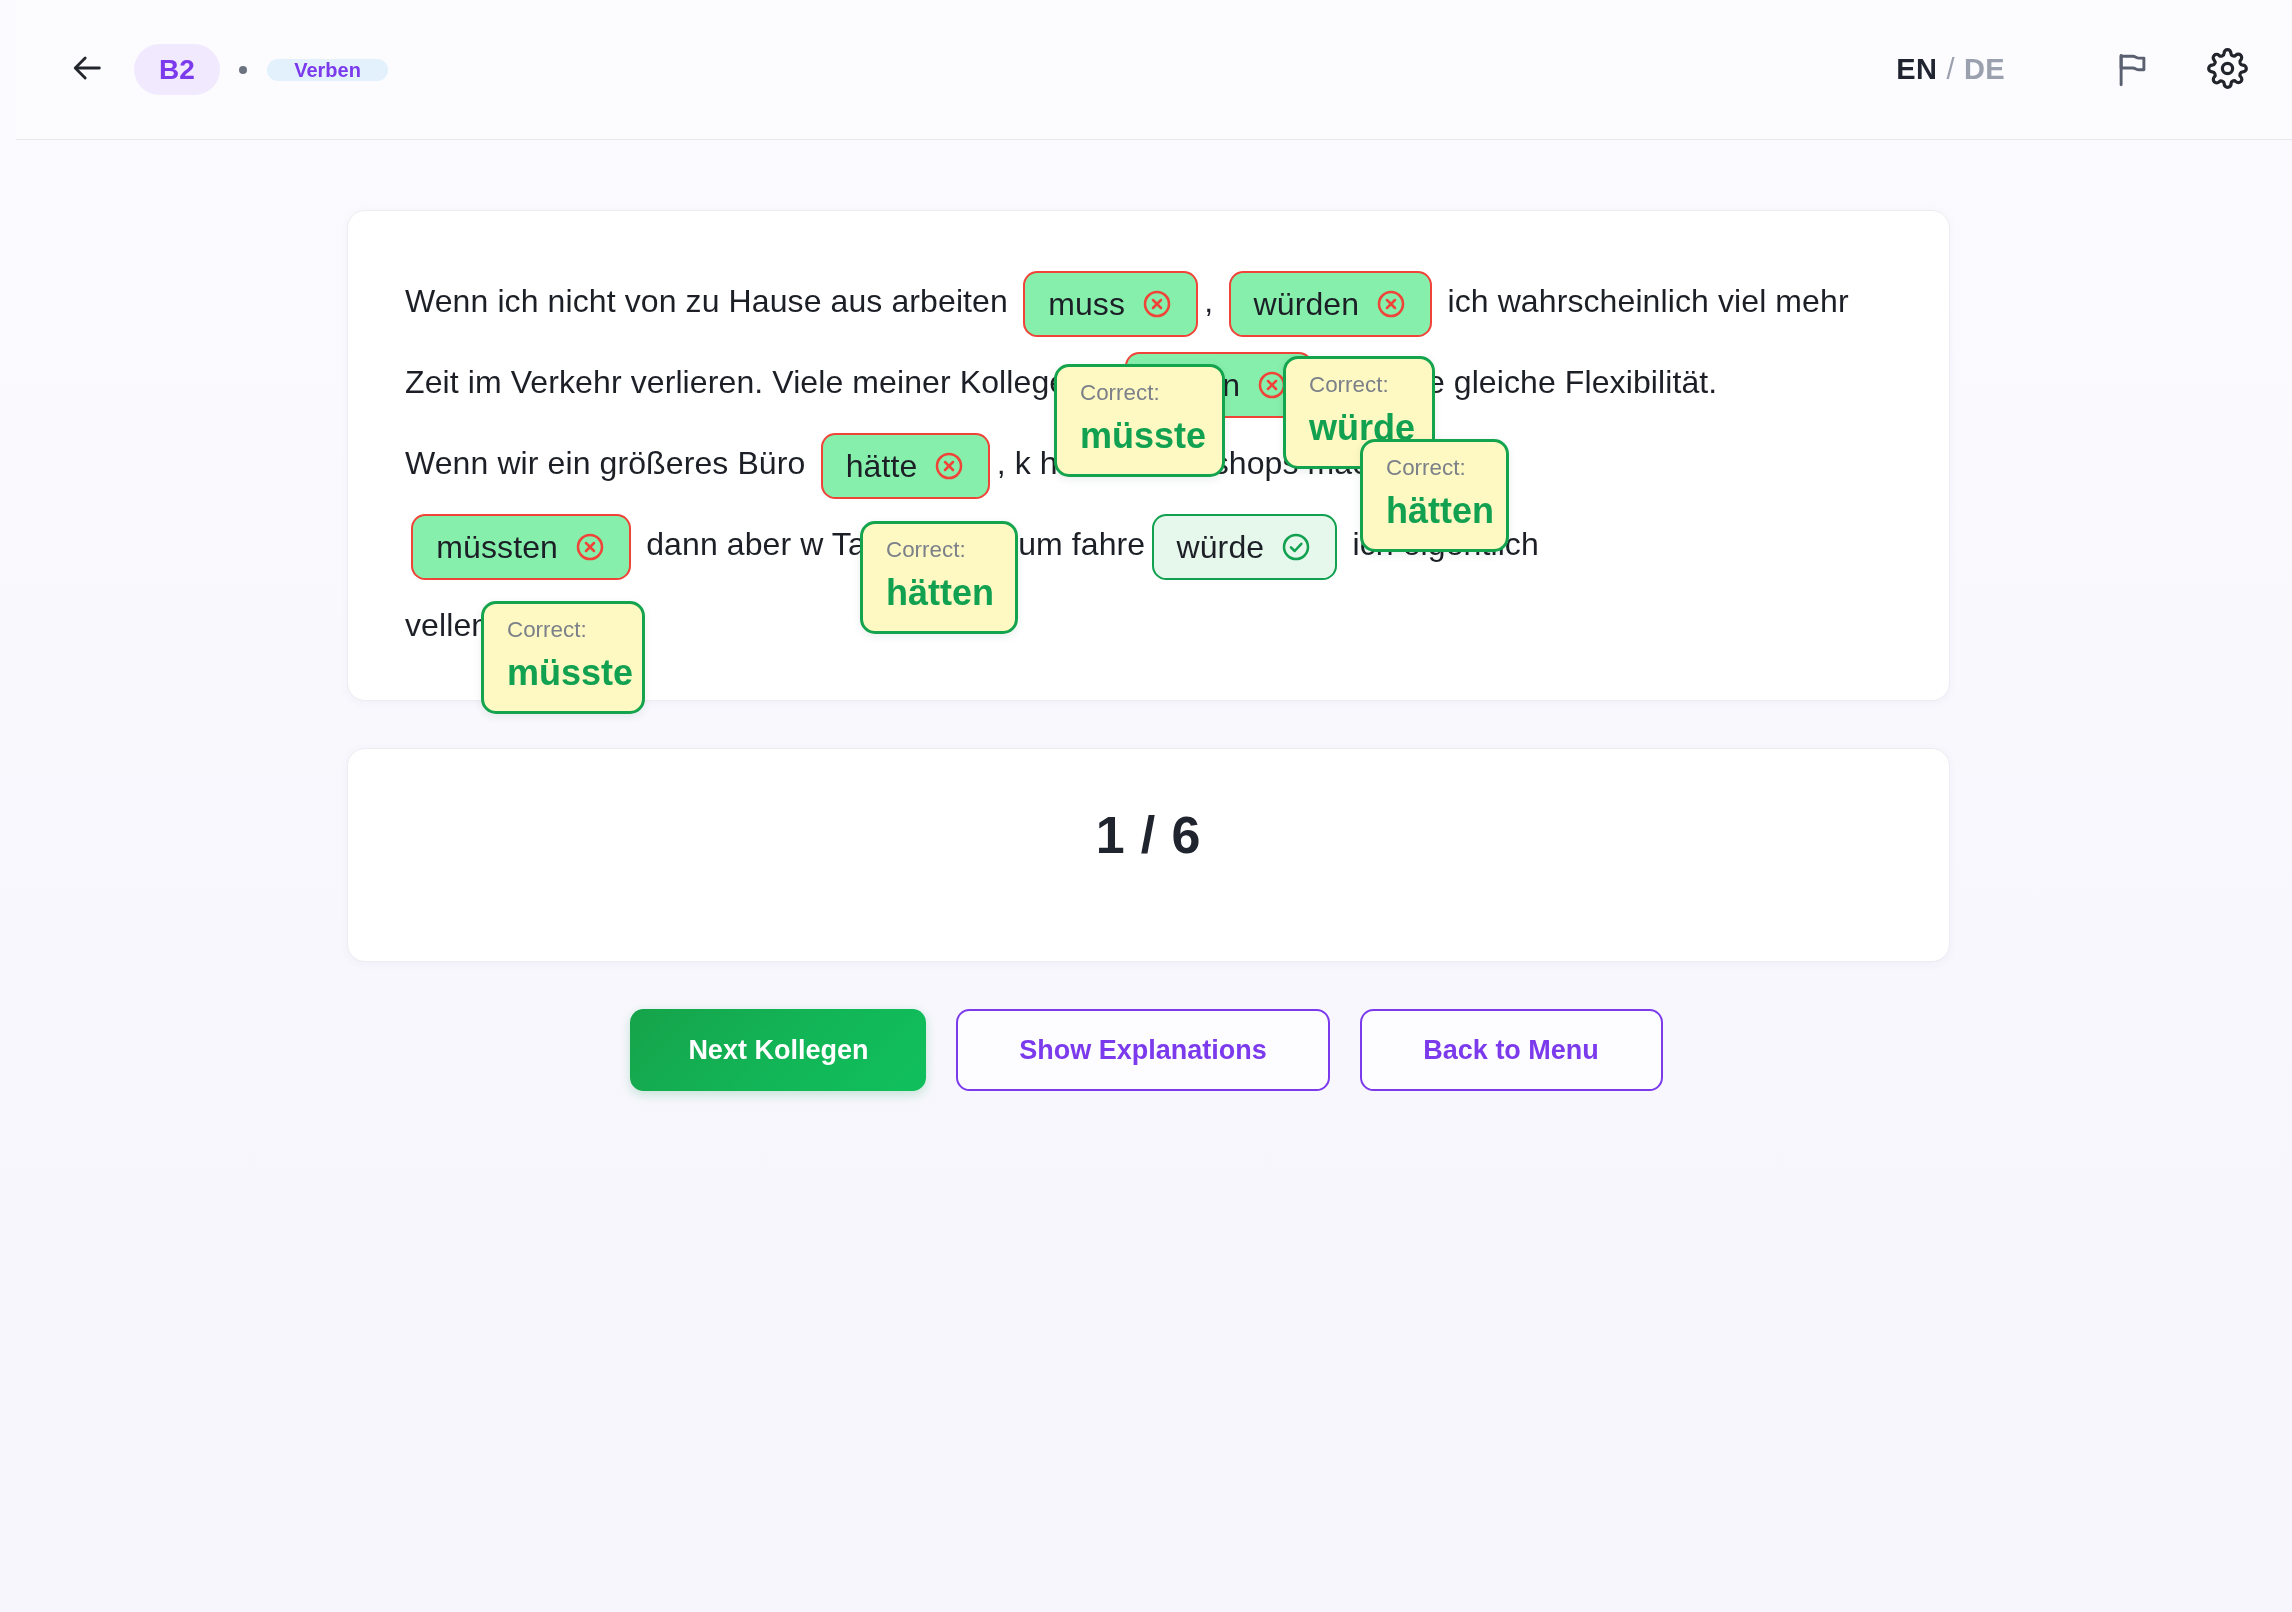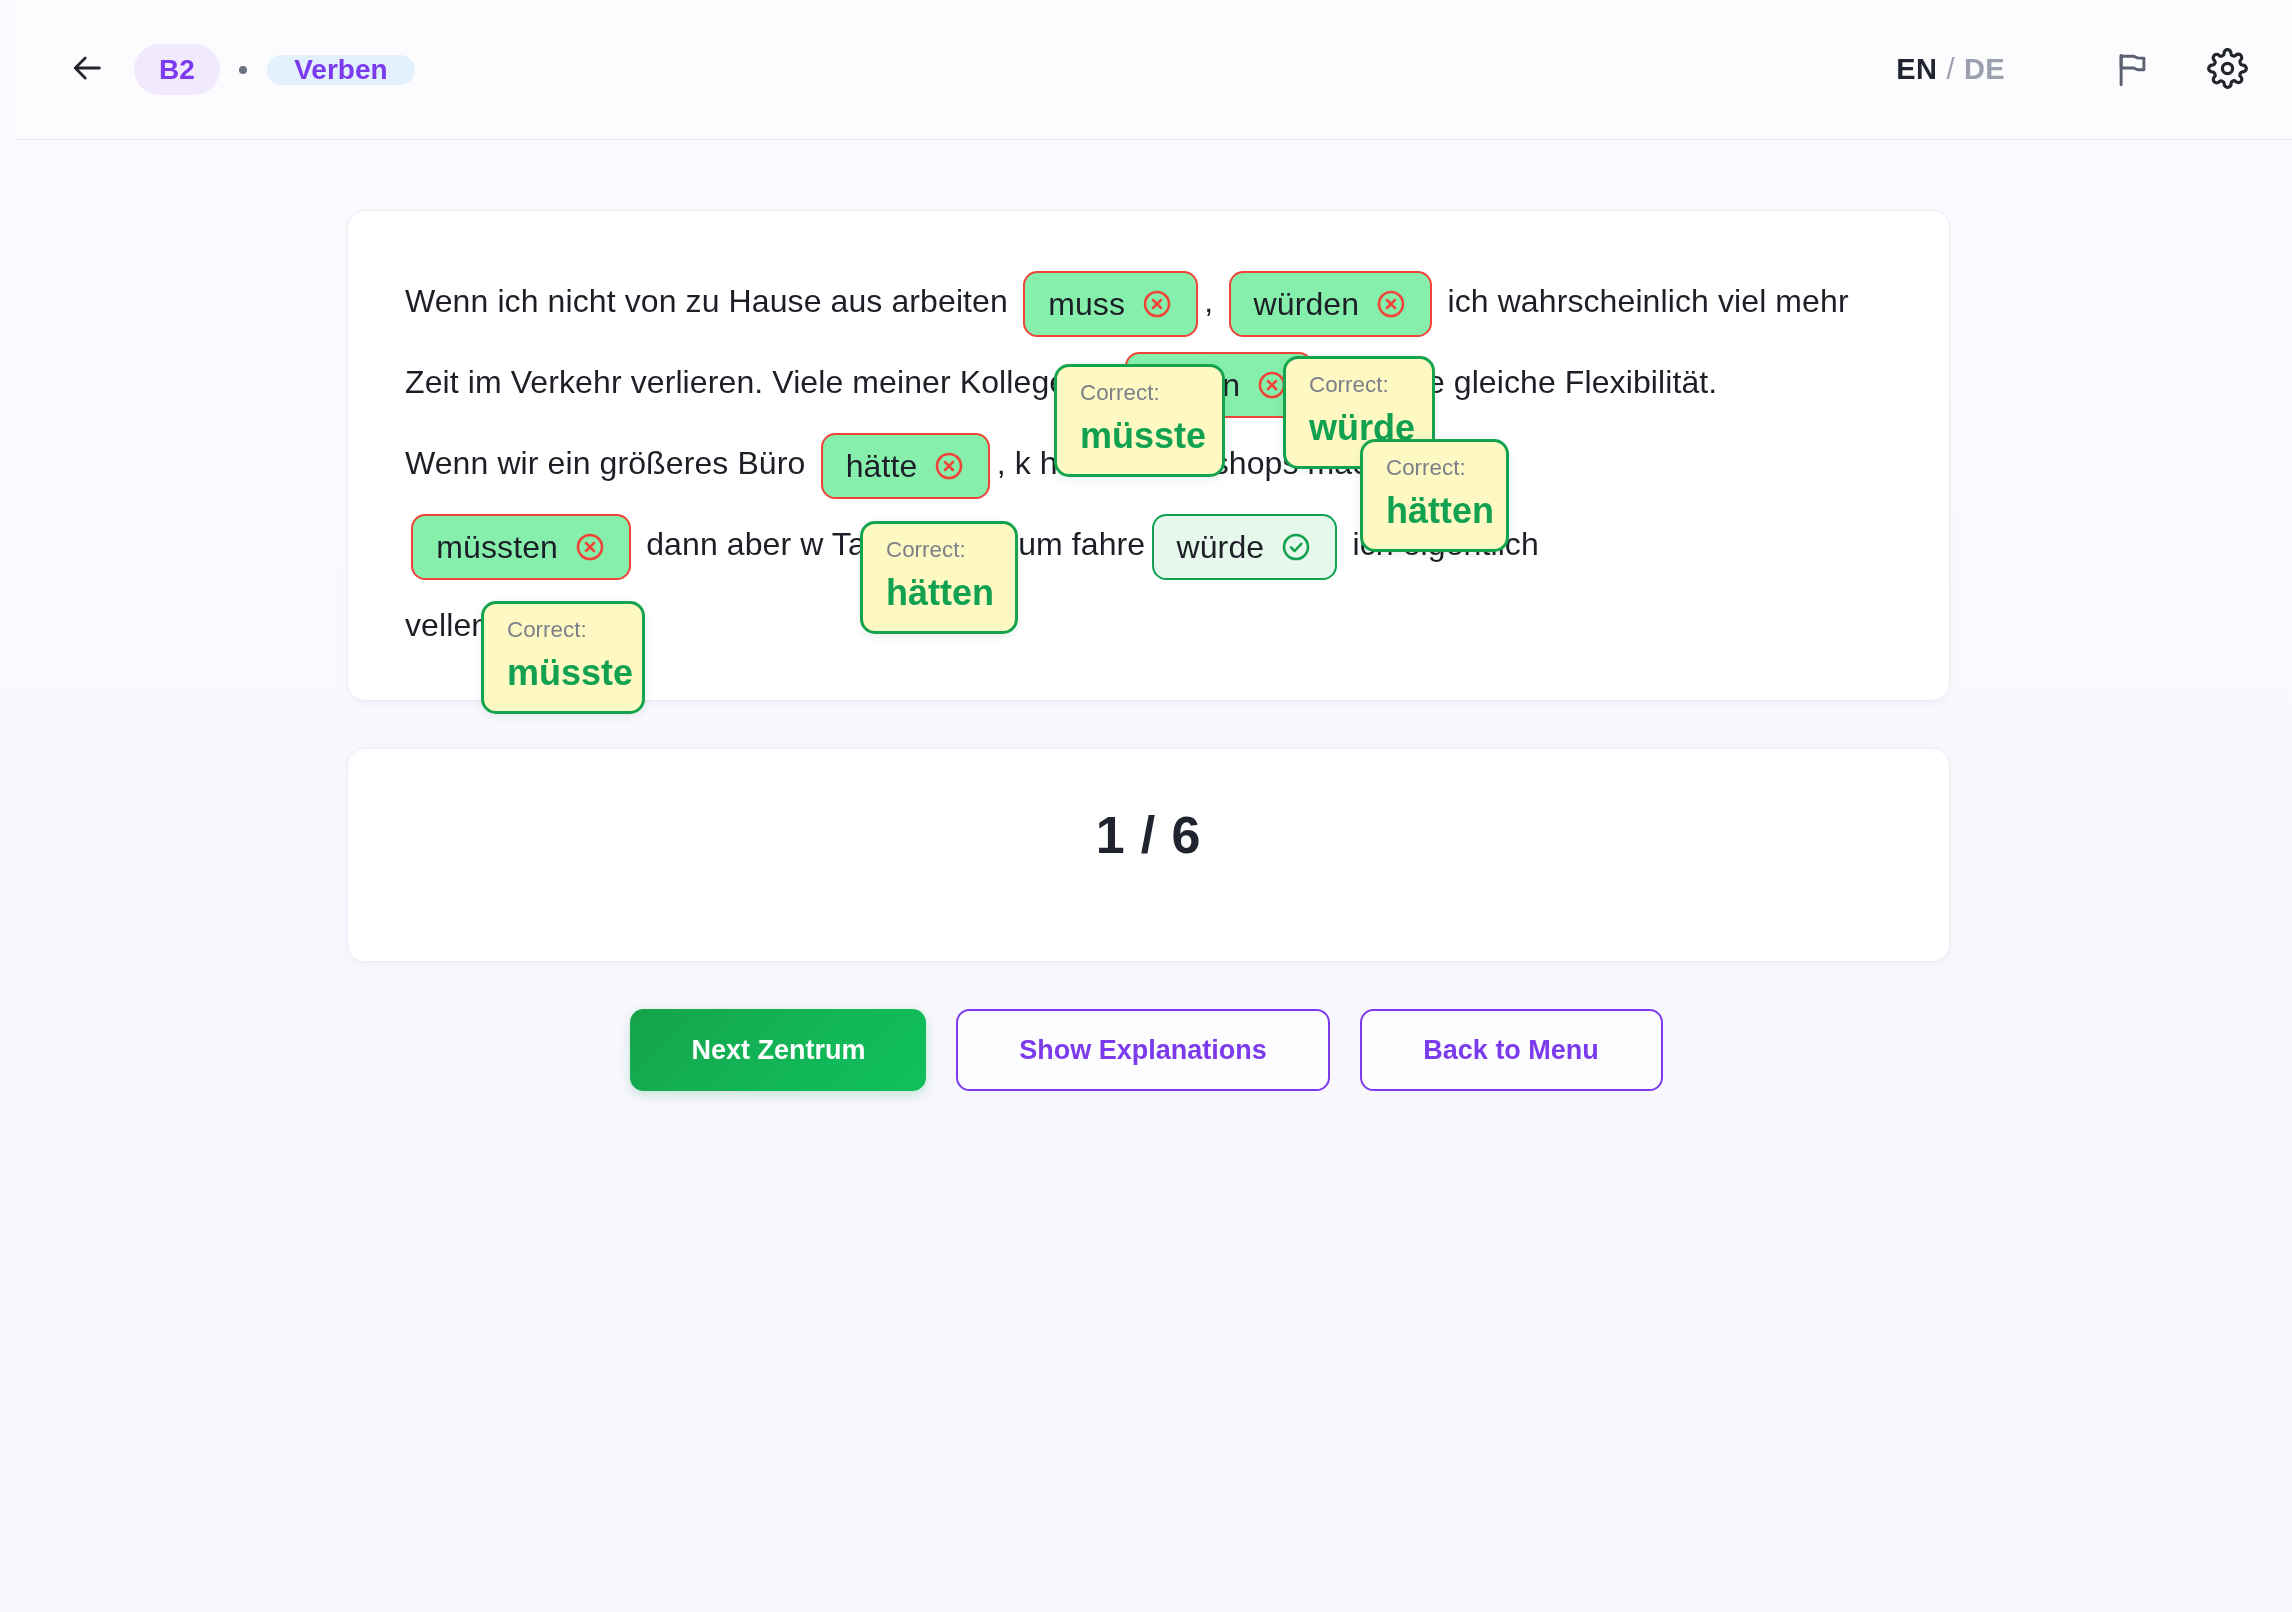--- a/index.html
+++ b/index.html
@@ -40,21 +40,21 @@
     line-height: 1;
   }
   .dot-sep {
     width: 8px; height: 8px; border-radius: 50%;
     background: #6b7280;
     margin: 0 19.7px;
   }
   .chip-topic {
     background: #e2f1fc;
     color: #7c3aed;
-    font-size: 28px; font-weight: 600;
+    font-size: 20px; font-weight: 600;
     padding: 1px 27px;
     border-radius: 895px;
     line-height: 1;
   }
   .hdr-right {
     margin-left: auto; padding-right: 50px;
     display: flex; align-items: center; gap: 0;
   }
   .lang-toggle {
     font-size: 29px; letter-spacing: 0.4px;
@@ -286,19 +286,19 @@
       <div class="lbl">Correct:</div>
       <div class="val">müsste</div>
     </div>
   </div>
 
   <div class="card" id="score-card">
     <div class="score-num">1 / 6</div>
   </div>
 
   <div class="btn-row">
-    <button class="btn btn-primary" id="btn-next">Next Zentrum</button>
+    <button class="btn btn-primary" id="btn-next">Next Kollegen</button>
     <button class="btn btn-outline" id="btn-explanations">Show Explanations</button>
     <button class="btn btn-outline" id="btn-menu">Back to Menu</button>
   </div>
 
 </div>
 
 
 </body></html>

